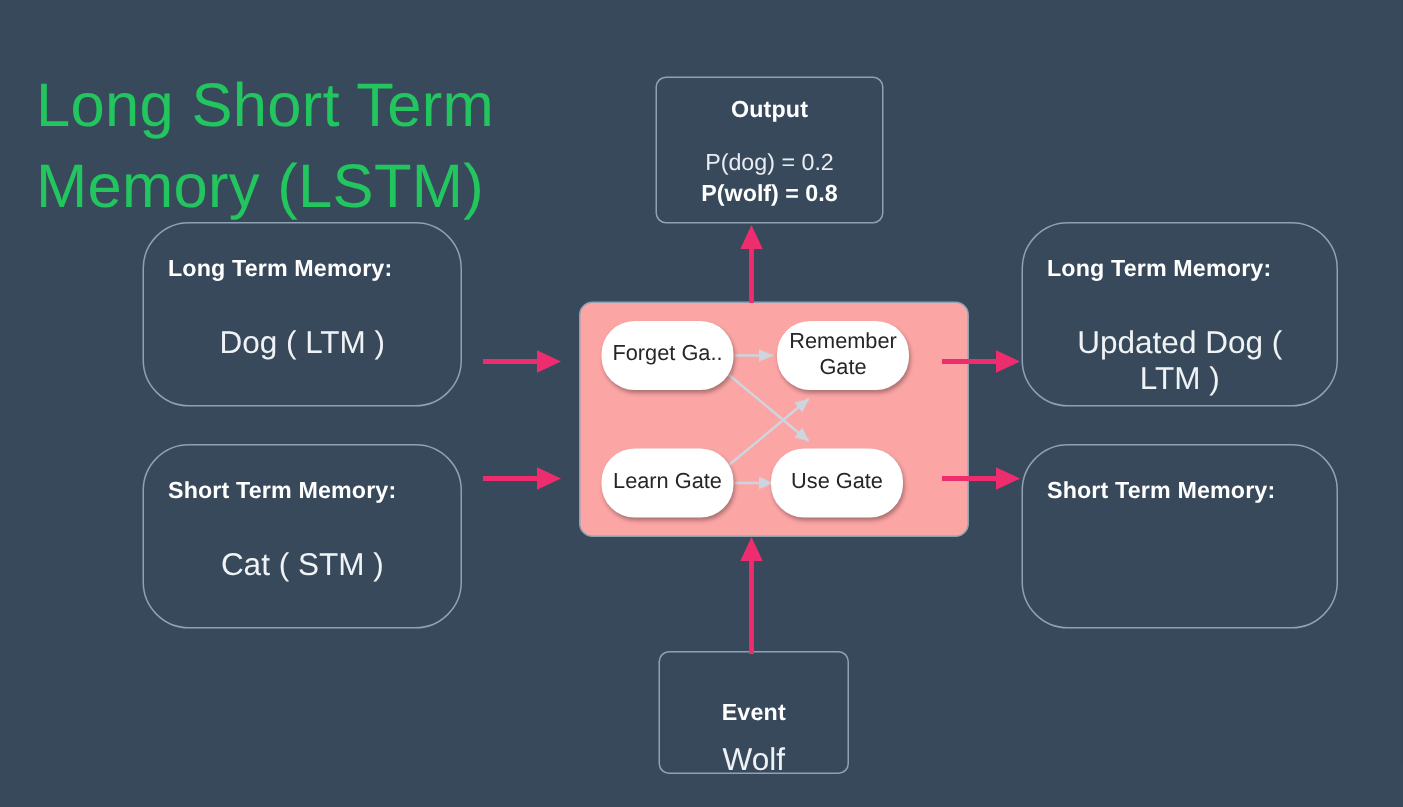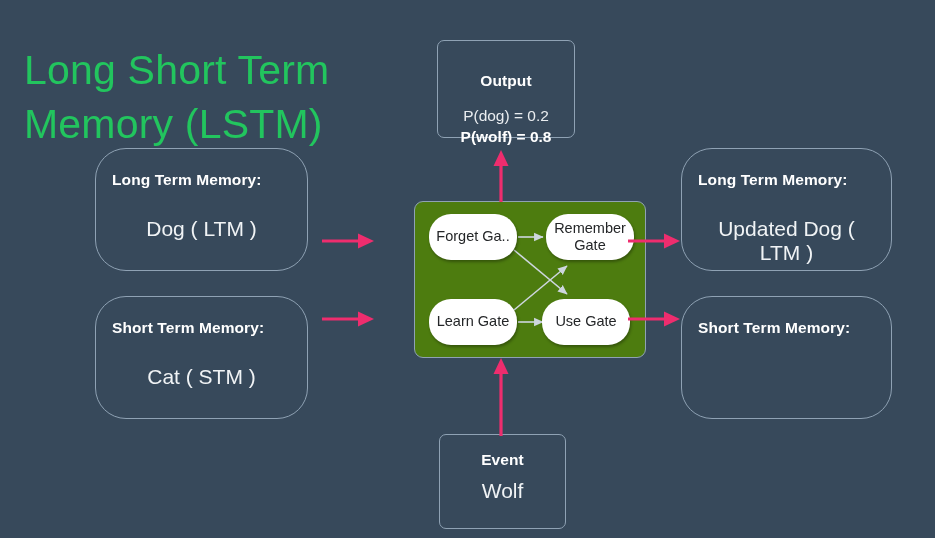--- a/index.html
+++ b/index.html
@@ -66,54 +66,53 @@
 
   
   .centerbox {
     display: flex;
     flex-direction: column;
     align-items: center;
     justify-content: flex-start;
   }
   .centerbox .hd { text-align: center; }
 
-  #box-output { left: 437px; top: 40px; width: 138px; height: 98px; padding-top: 31px; }
+  #box-output { left: 437px; top: 51px; width: 152px; height: 98px; padding-top: 13px; }
   #box-output .line1 {
     font-size: 15.5px;
     color: #e9edf0;
     margin-top: 17px;
     font-weight: normal;
   }
   #box-output .line2 {
     font-size: 15.5px;
     color: #ffffff;
     font-weight: bold;
     margin-top: 3px;
   }
 
   #box-ltm-left  { left: 95px;  top: 148px; width: 213px; height: 123px; }
   #box-stm-left  { left: 95px;  top: 296px; width: 213px; height: 123px; }
   #box-ltm-right { left: 681px; top: 148px; width: 211px; height: 123px; }
   #box-stm-right { left: 681px; top: 296px; width: 211px; height: 123px; }
 
-  #box-event { left: 439px; top: 434px; width: 127px; height: 95px; padding-top: 16px; }
+  #box-event { left: 439px; top: 434px; width: 127px; height: 82px; padding-top: 32px; }
   #box-event .bd { margin-top: 10px; }
 
   
   #gates {
     position: absolute;
     left: 386px;
     top: 201px;
-    width: 232px;
+    width: 260px;
     height: 157px;
     box-sizing: border-box;
     border: 1px solid #8fa2b4;
     border-radius: 9px;
-    background: #4d7c0f;
-    margin-left: 28px;
+    background: #fca5a5;
   }
   .gate {
     position: absolute;
     box-sizing: border-box;
     background: #ffffff;
     color: #242628;
     border-radius: 22px;
     display: flex;
     align-items: center;
     justify-content: center;

